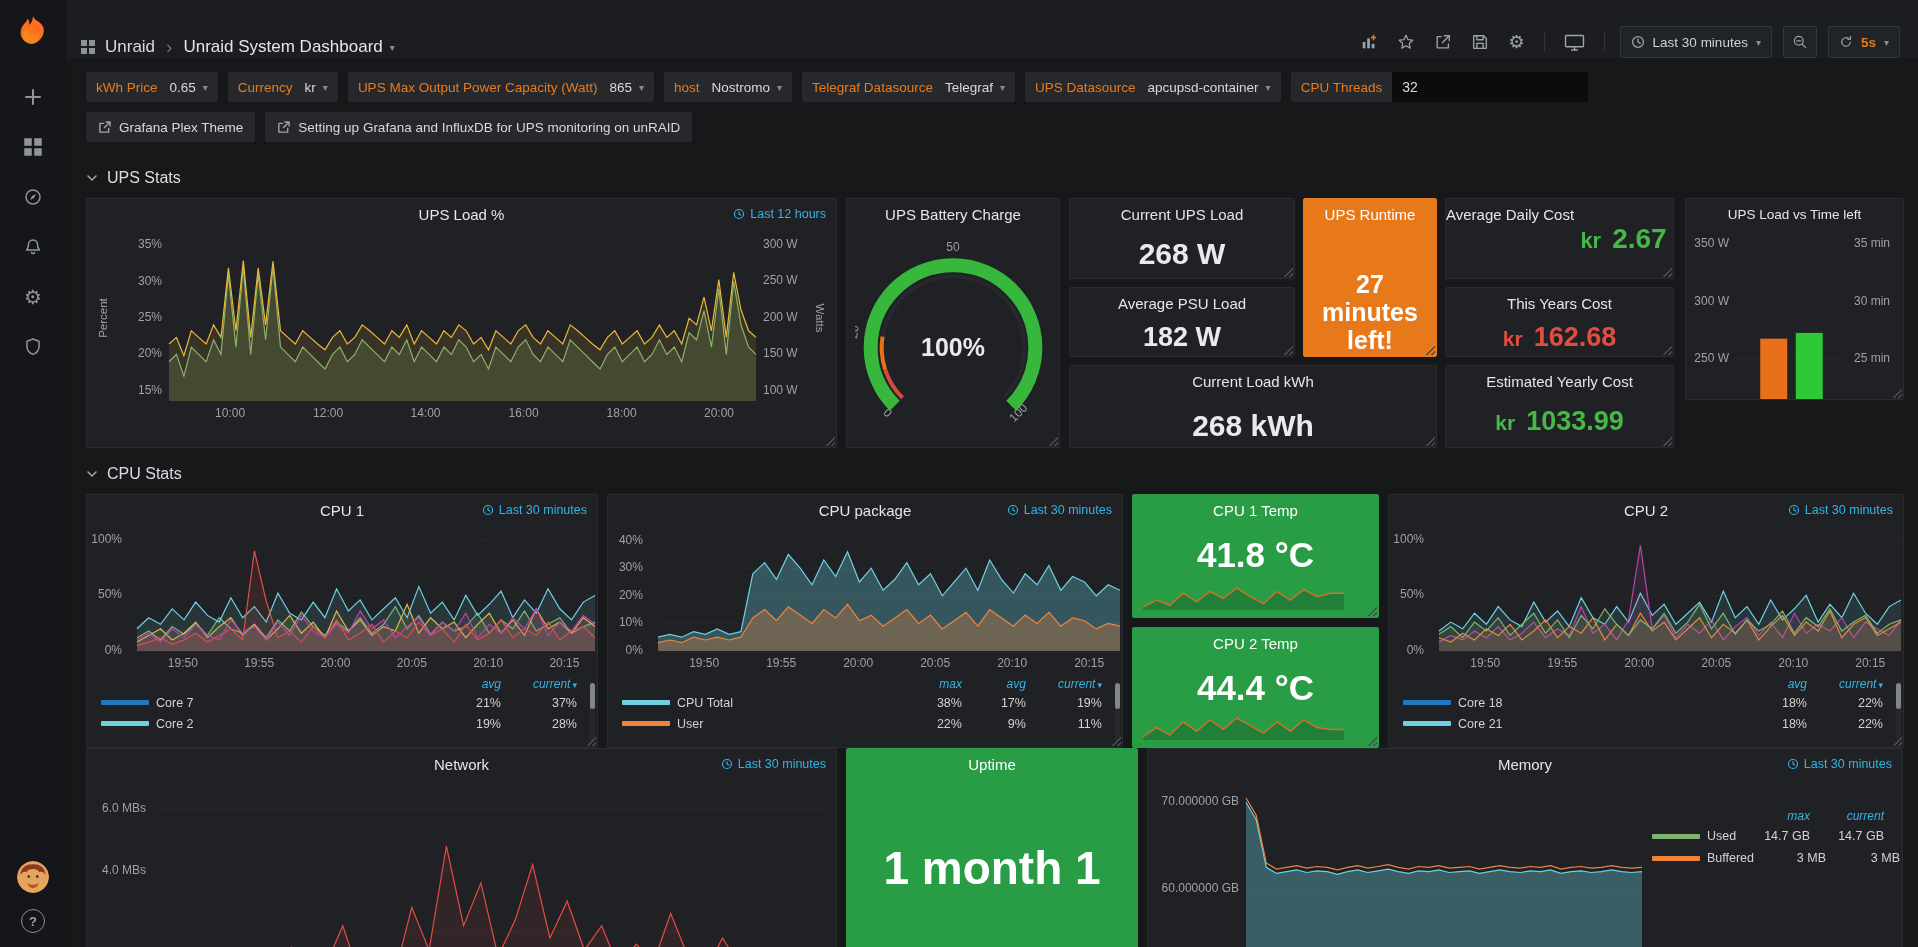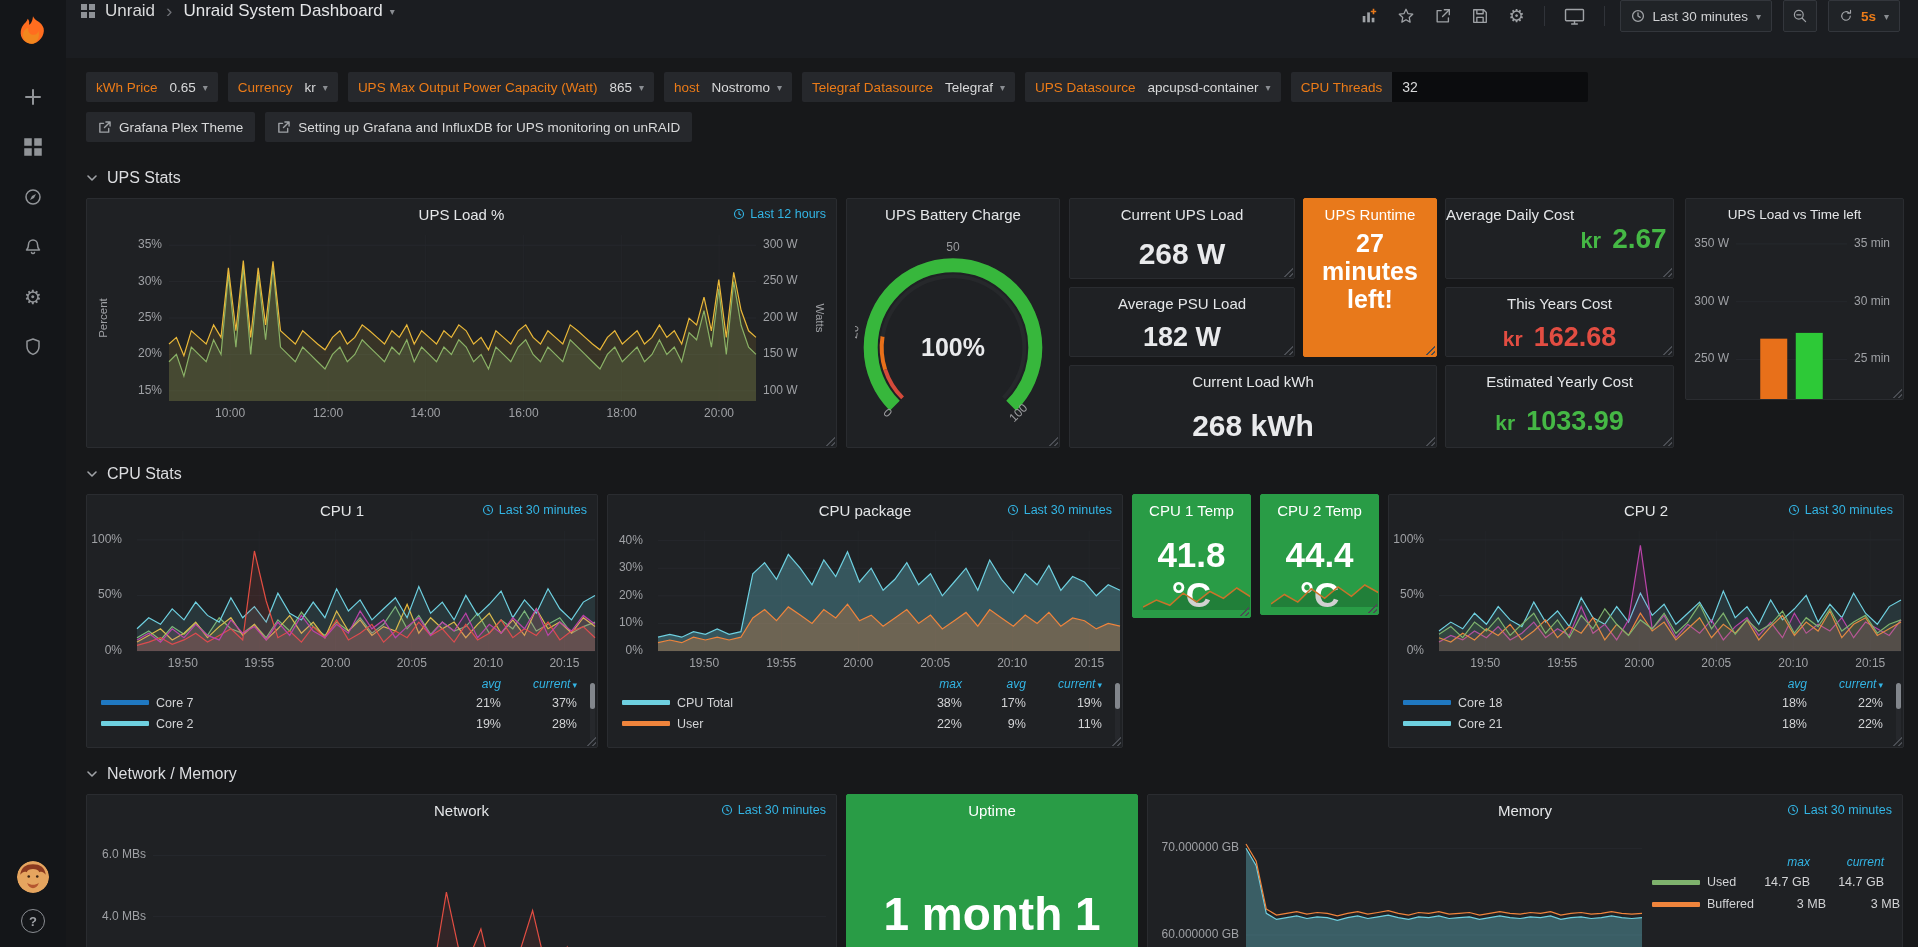--- a/index.html
+++ b/index.html
@@ -16,21 +16,21 @@
   .help-badge{width:22px;height:22px;border:1.5px solid #8a8d92;border-radius:50%;color:#9fa2a6;font-size:13px;font-weight:700;display:flex;align-items:center;justify-content:center;cursor:pointer;}
   .gear-glyph{font-size:20px;color:#9fa2a6;line-height:1;}
 
   svg.icn{fill:none;stroke:#9fa2a6;stroke-width:1.5;stroke-linecap:round;stroke-linejoin:round;}
   svg.i20{width:20px;height:20px;} svg.i18{width:18px;height:18px;} svg.i16{width:16px;height:16px;}
 
   
   .main{flex:1;display:flex;flex-direction:column;overflow:hidden;background:#17181a;}
 
   
-  .topnav{height:58px;flex:0 0 58px;background:#1b1d21;display:flex;align-items:flex-start;padding:0 18px 0 14px;}
+  .topnav{height:58px;flex:0 0 58px;background:#1b1d21;display:flex;align-items:flex-end;padding:0 18px 0 14px;}
   .crumb{display:flex;align-items:center;gap:9px;}
   .crumb-app{font-size:17px;color:#d8d9da;cursor:pointer;}
   .crumb-sep{color:#6e7076;font-size:19px;margin:0 2px;}
   .crumb-dash{font-size:17px;color:#e4e5e7;cursor:pointer;display:flex;align-items:center;gap:7px;}
   .caret{color:#8a8d92;font-size:10px;}
   .nav-right{margin-left:auto;display:flex;align-items:center;gap:11px;}
   .icon-btn{background:none;border:none;padding:4px;cursor:pointer;display:flex;align-items:center;justify-content:center;}
   .nav-divider{width:1px;height:20px;background:#303339;margin:0 4px;}
   .nav-btn{height:32px;display:flex;align-items:center;gap:8px;background:#202327;border:1px solid #33363c;border-radius:2px;padding:0 10px;color:#d0d1d3;font-size:13.5px;cursor:pointer;}
   .nav-btn .refresh-int{color:#eb7b18;font-weight:600;}
@@ -380,21 +380,21 @@
 
         <div class="ups-stats-grid">
           <div class="panel" style="grid-area:a;display:flex;flex-direction:column;">
             <div class="panel-header">
                 <span class="panel-title">Current UPS Load</span>
               </div>
             <div class="stat-body" style="flex:1;">
                 <span class="stat-value" style="font-size:30px;">268 W</span>
               </div>
           </div>
-          <div class="panel orange" style="grid-area:r;display:flex;flex-direction:column;">
+          <div class="panel orange" style="grid-area:r;display:flex;flex-direction:column;gap:41px;">
             <div class="panel-header">
                 <span class="panel-title">UPS Runtime</span>
               </div>
             <div class="stat-body" style="flex:1;align-items:flex-start;">
                 <span class="runtime-value">27 minutes left!</span>
               </div>
           </div>
           <div class="panel" style="grid-area:b;display:flex;flex-direction:row;">
             <div class="panel-header">
                 <span class="panel-title">Average Daily Cost</span>
@@ -572,21 +572,21 @@
               <span class="lt-val">22%</span>
               <span class="lt-val">9%</span>
               <span class="lt-val">11%</span>
             </div>
           </div>
           <div class="legend-scroll">
               <i></i>
             </div>
         </div>
 
-        <div style="width:251px;display:flex;flex-direction:row;gap:9px;">
+        <div style="width:251px;display:flex;flex-direction:column;gap:9px;">
           <div class="panel green" style="height:124px;display:flex;flex-direction:column;">
             <div class="panel-header">
                 <span class="panel-title">CPU 1 Temp</span>
               </div>
             <div class="temp-value">41.8 °C</div>
             <div class="spark"><svg width="201" height="26">
                   <polygon points="0,26 0.0,23.0 13.4,16.1 26.8,21.3 40.2,9.2 53.6,17.8 67.0,7.5 80.4,14.4 93.8,4.0 107.2,12.6 120.6,19.5 134.0,7.5 147.4,16.1 160.8,5.7 174.2,12.6 187.6,9.2 201.0,9.2 201,26" fill="rgba(0,0,0,0.18)"></polygon>
                   <polyline points="0.0,23.0 13.4,16.1 26.8,21.3 40.2,9.2 53.6,17.8 67.0,7.5 80.4,14.4 93.8,4.0 107.2,12.6 120.6,19.5 134.0,7.5 147.4,16.1 160.8,5.7 174.2,12.6 187.6,9.2 201.0,9.2" fill="none" stroke="#c9732a" stroke-width="1.5"></polyline>
                 </svg></div>
           </div>
@@ -654,26 +654,20 @@
               <span class="lt-val">18%</span>
               <span class="lt-val">22%</span>
             </div>
           </div>
           <div class="legend-scroll">
               <i></i>
             </div>
         </div>
       </div>
 
-      <div class="row-head">
-        <svg class="icn" viewBox="0 0 12 12" width="12" height="12">
-            <path d="M2 4l4 4 4-4" stroke-width="1.6"></path>
-          </svg>
-        <span>Network / Memory</span>
-      </div>
       <div class="panel-row">
 
         <div class="panel" style="width:751px;height:254px;">
           <div class="panel-header">
             <span class="panel-title">Network</span>
             <span class="time-badge">
               <svg class="icn" viewBox="0 0 16 16">
                   <circle cx="8" cy="8" r="6"></circle>
                   <path d="M8 4.6V8l2.3 1.4"></path>
                 </svg>

